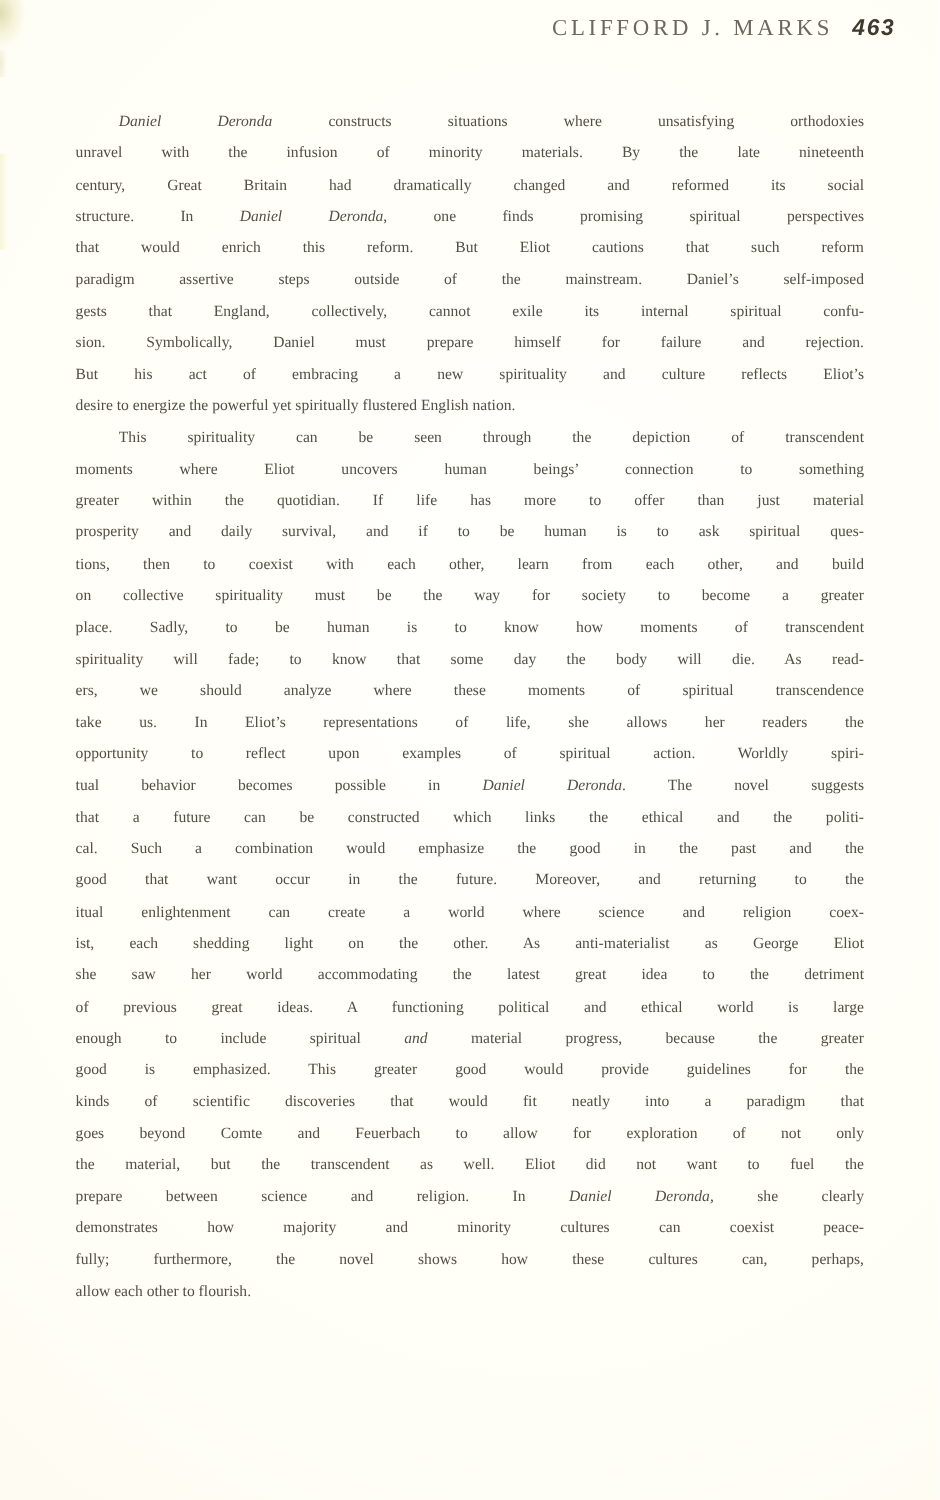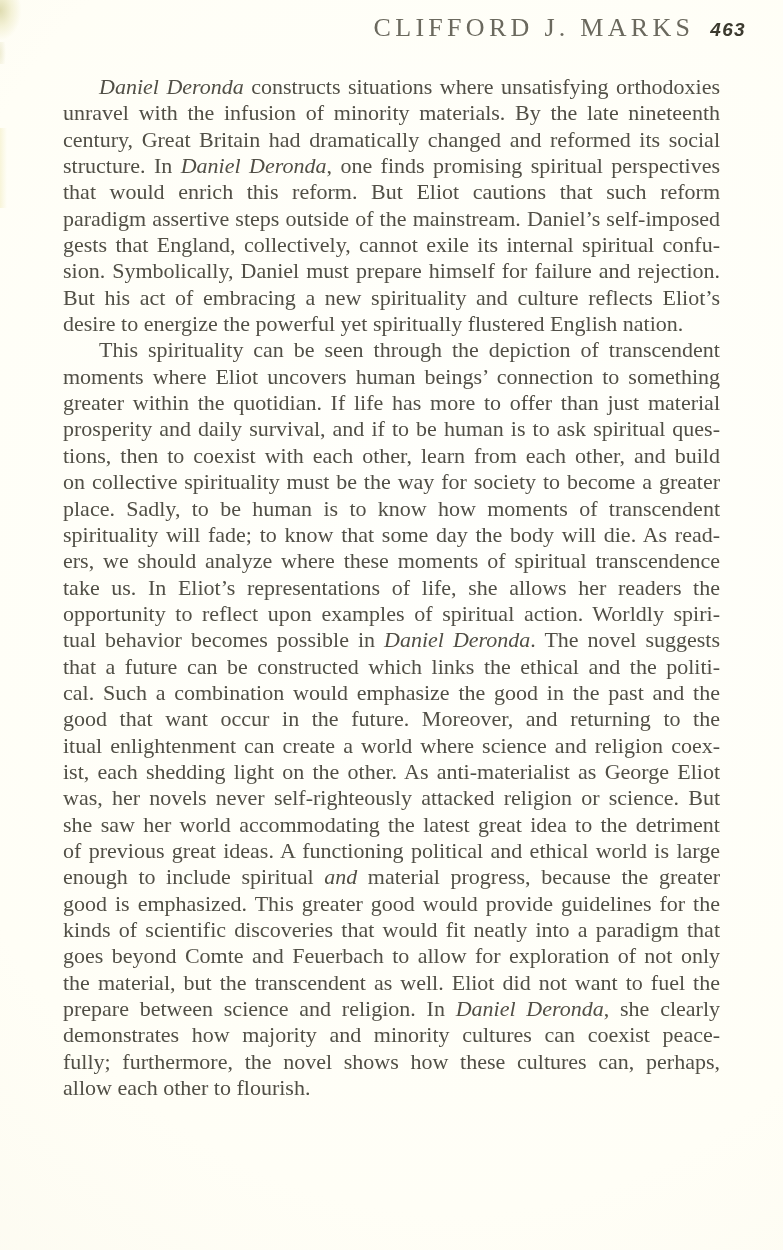--- a/index.html
+++ b/index.html
@@ -13,38 +13,38 @@
     color: var(--ink, #514f46);
   }
 
   
   .header {
     position: absolute; top: 13px; right: 37px;
     display: flex; align-items: baseline; gap: 16px;
     white-space: nowrap;
   }
   .running-head {
-    font-size: 26px;
+    font-size: 19px;
     letter-spacing: 0.165em;
     color: var(--header_ink, #6b695e);
   }
   .page-num {
     font-family: "Liberation Sans", "DejaVu Sans", sans-serif;
     font-weight: 700;
     font-size: 19px;
     letter-spacing: 0.07em;
     color: var(--page_number_ink, #3c3a2f);
     font-style: italic;
   }
 
   
   .body-text {
     position: absolute;
-    left: 63px; top: 74px; width: 657px;
-    font-size: 22px;
+    left: 63px; top: 88px; width: 657px;
+    font-size: 13px;
   }
   .pline {
     height: 26.35px;
     line-height: 26.35px;
     overflow: hidden;
     text-align: justify;
     white-space: normal;
   }
   .pline::after { content: ""; display: inline-block; width: 100%; height: 0; }
   .pline.indent { text-indent: 36px; }
@@ -104,21 +104,20 @@
       <div class="pline"><span>spirituality will fade; to know that some day the body will die. As read-</span></div>
       <div class="pline"><span>ers, we should analyze where these moments of spiritual transcendence</span></div>
       <div class="pline"><span>take us. In Eliot’s representations of life, she allows her readers the</span></div>
       <div class="pline"><span>opportunity to reflect upon examples of spiritual action. Worldly spiri-</span></div>
       <div class="pline"><span>tual behavior becomes possible in </span><span class="it">Daniel Deronda</span><span>. The novel suggests</span></div>
       <div class="pline"><span>that a future can be constructed which links the ethical and the politi-</span></div>
       <div class="pline"><span>cal. Such a combination would emphasize the good in the past and the</span></div>
       <div class="pline"><span>good that want occur in the future. Moreover, and returning to the</span></div>
       <div class="pline"><span>itual enlightenment can create a world where science and religion coex-</span></div>
       <div class="pline"><span>ist, each shedding light on the other. As anti-materialist as George Eliot</span></div>
-      <div class="pline"><span>was, her novels never self-righteously attacked religion or science. But</span></div>
       <div class="pline"><span>she saw her world accommodating the latest great idea to the detriment</span></div>
       <div class="pline"><span>of previous great ideas. A functioning political and ethical world is large</span></div>
       <div class="pline"><span>enough to include spiritual </span><span class="it">and</span><span> material progress, because the greater</span></div>
       <div class="pline"><span>good is emphasized. This greater good would provide guidelines for the</span></div>
       <div class="pline"><span>kinds of scientific discoveries that would fit neatly into a paradigm that</span></div>
       <div class="pline"><span>goes beyond Comte and Feuerbach to allow for exploration of not only</span></div>
       <div class="pline"><span>the material, but the transcendent as well. Eliot did not want to fuel the</span></div>
       <div class="pline"><span>prepare between science and religion. In </span><span class="it">Daniel Deronda</span><span>, she clearly</span></div>
       <div class="pline"><span>demonstrates how majority and minority cultures can coexist peace-</span></div>
       <div class="pline"><span>fully; furthermore, the novel shows how these cultures can, perhaps,</span></div>

